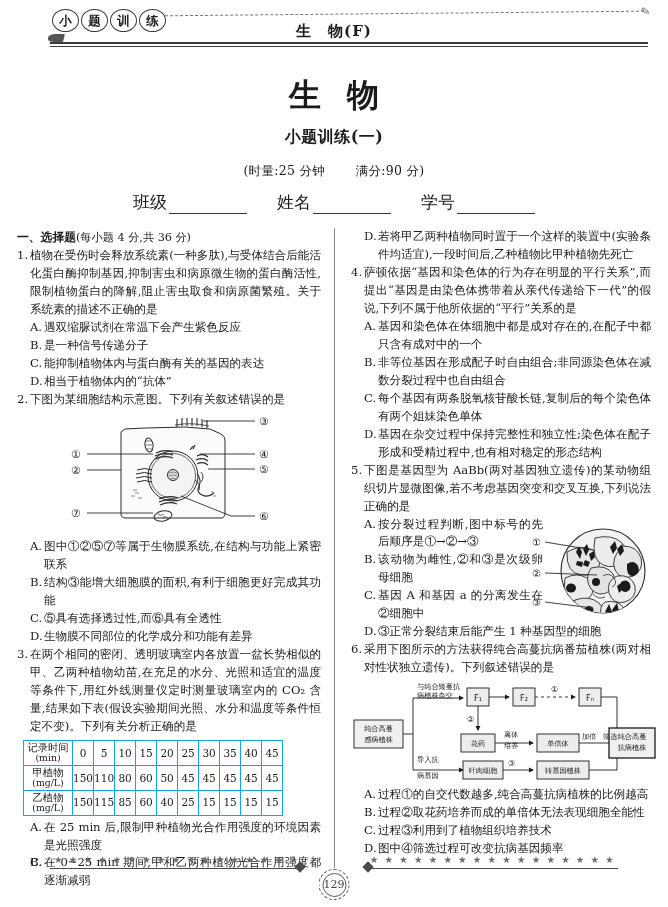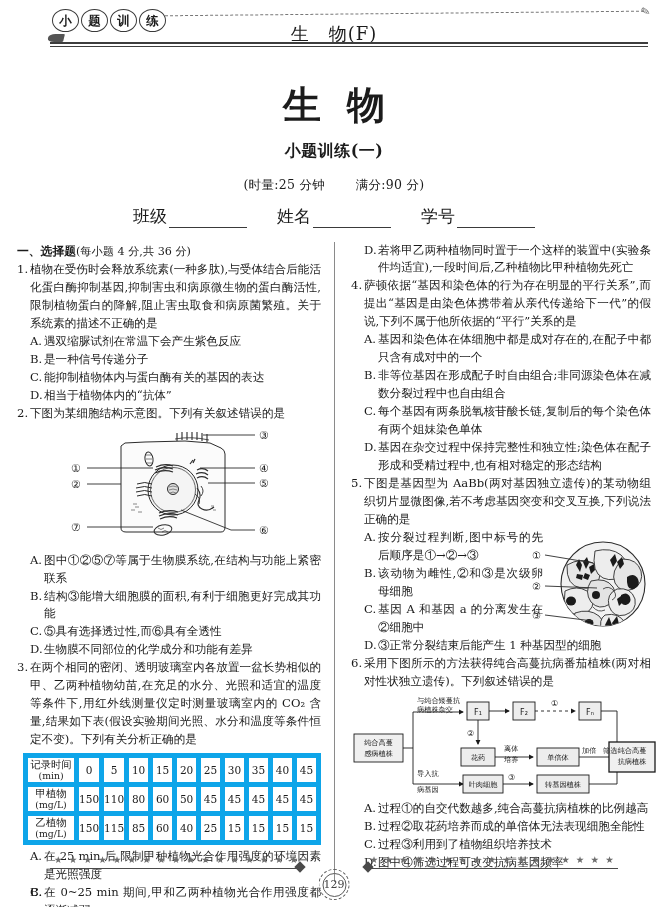--- a/index.html
+++ b/index.html
@@ -66,47 +66,48 @@
     top: 5px;
     font-size: 11px;
     color: #666;
     transform: rotate(-12deg);
   }
   .header-subject {
     position: absolute;
     left: 0; right: 0;
     top: 22px;
     text-align: center;
-    font-size: 18px;
+    font-size: 15px;
     letter-spacing: 1px;
+    font-weight: bold;
   }
   .header-rules {
     position: absolute;
     left: 50px;
     right: 20px;
     top: 42px;
     border-top: 2.4px solid #3d3d3d;
     border-bottom: 1px solid #3d3d3d;
     height: 2px;
   }
 
   
   .title-block { text-align: center; padding-top: 9px; }
   .main-title {
     font-size: 25px;
     font-weight: bold;
     letter-spacing: 0.5px;
     line-height: 1.25;
   }
   .subject-title {
-    font-size: 38px;
+    font-size: 32px;
     font-weight: bold;
     letter-spacing: 26px;
     padding-left: 26px;
-    margin-top: 20px;
+    margin-top: 14px;
     line-height: 1.25;
   }
   .set-title {
     font-size: 16px;
     font-weight: bold;
     margin-top: 12px;
     letter-spacing: 0.5px;
   }
   .exam-meta {
     font-size: 12.5px;
@@ -179,21 +180,21 @@
   }
 
   
   .data-table {
     border-collapse: collapse;
     margin: 4px 0 3px 6px;
     font-size: 10.5px;
     font-family: "DejaVu Serif", "Liberation Serif", serif;
   }
   .data-table td, .data-table th {
-    border: 5px solid #0ea5e9;
+    border: 1px solid #0ea5e9;
     text-align: center;
     padding: 1px 0;
     font-weight: normal;
     height: 15px;
   }
   .data-table .rowhead {
     width: 44px;
     line-height: 1.12;
     font-size: 10.3px;
     padding: 1px 2px;

